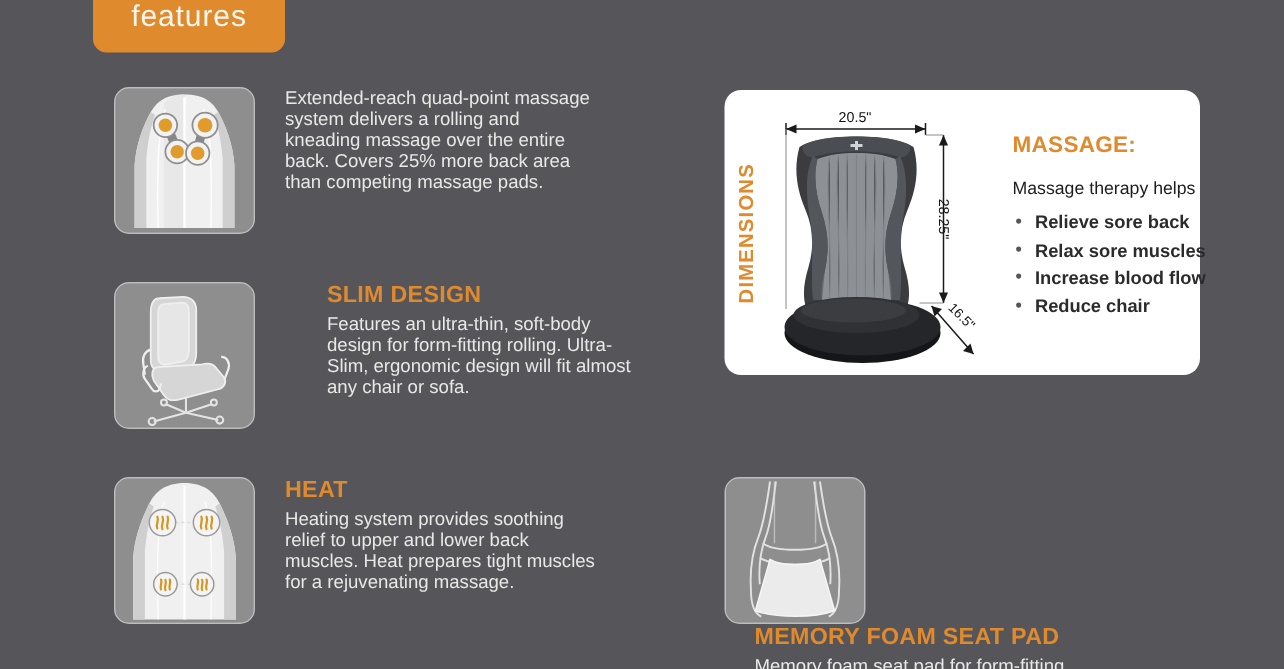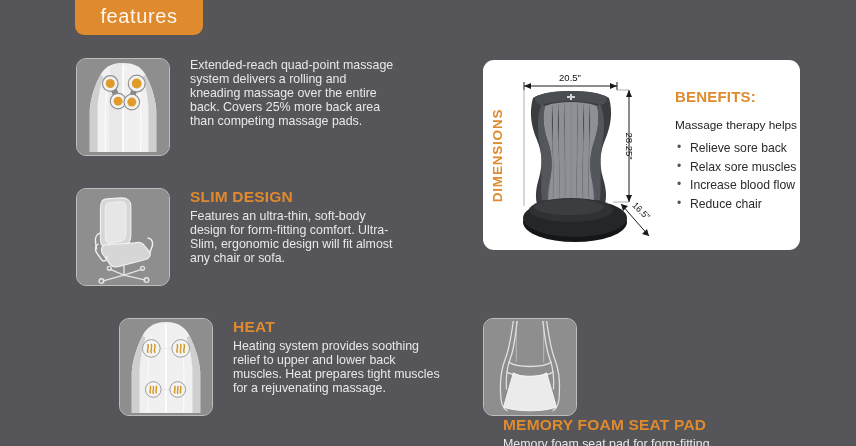--- a/index.html
+++ b/index.html
@@ -6,29 +6,29 @@
   html, body {
     width: 856px; height: 446px;
     background: #56555a;
     font-family: "Liberation Sans", sans-serif;
     overflow: hidden;
   }
   #page { position: relative; width: 856px; height: 446px; background: #56555a; }
 
   
   .tab {
-    position: absolute; left: 75px; top: 0;
+    position: absolute; left: 62px; top: 0;
     width: 128px; height: 35px;
     background: #e08a2e;
     border-bottom-left-radius: 9px;
     border-bottom-right-radius: 9px;
     color: #fdf6ee;
     font-size: 20px; font-weight: 400;
     letter-spacing: .6px;
-    display: flex; align-items: center; justify-content: center;
+    display: flex; align-items: flex-start; justify-content: center;
     padding-bottom: 2px;
   }
 
   
   .feature { position: absolute; display: flex; }
   .thumb {
     width: 94px; height: 98px;
     background: #8a8a8a;
     border: 1px solid #bdbdbd;
     border-radius: 10px;
@@ -47,22 +47,22 @@
     white-space: nowrap;
   }
   .fbody {
     color: #e9e8e6;
     font-size: 12.4px;
     line-height: 14px;
   }
 
   
   #f-full { left: 76px; top: 58px; }
-  #f-slim { left: 76px; top: 188px; }
-  #f-heat { left: 76px; top: 318px; margin-left: 43px; }
+  #f-slim { left: 76px; top: 188px; gap: 28px; }
+  #f-heat { left: 76px; top: 318px; }
   #f-foam { left: 483px; top: 318px; flex-direction: column; }
   #f-foam .ftext { width: 250px; }
 
   
   #panel {
     position: absolute; left: 483px; top: 60px;
     width: 317px; height: 190px;
     background: #ffffff;
     border-radius: 11px;
   }
@@ -95,21 +95,21 @@
     font-weight: bold;
     letter-spacing: .2px;
     margin-bottom: 13px;
   }
   #benefits .sub {
     color: #1c1c1c;
     font-size: 11.8px;
     font-weight: normal;
     margin-bottom: 7px;
   }
-  #benefits ul { list-style: none; }
+  #benefits ul { list-style: none; font-weight: bold; }
   #benefits li {
     color: #2b2b2b;
     font-size: 12.2px;
     line-height: 18.5px;
     padding-left: 15px;
     position: relative;
     white-space: nowrap;
   }
   #benefits li::before {
     content: "\2022";
@@ -177,21 +177,21 @@
           <path d="M48 88 L26 94 M48 88 L70 93 M48 88 L34 82 M48 88 L66 82"></path>
           <circle cx="25" cy="94" r="2.4"></circle>
           <circle cx="71" cy="93" r="2.4"></circle>
           <circle cx="33" cy="81" r="2"></circle>
           <circle cx="67" cy="81" r="2"></circle>
         </g>
       </svg>
     </div>
     <div class="ftext">
       <div class="ftitle">SLIM DESIGN</div>
-      <div class="fbody">Features an ultra-thin, soft-body design for form-fitting comfort. Ultra-Slim, ergonomic design will fit almost any chair or sofa.</div>
+      <div class="fbody">Features an ultra-thin, soft-body design for form-fitting rolling. Ultra-Slim, ergonomic design will fit almost any chair or sofa.</div>
     </div>
   </div>
 
   <div class="feature" id="f-heat">
     <div class="thumb">
       <svg viewBox="0 0 94 98">
         <rect width="94" height="98" fill="#8e8e8e"></rect>
         <g>
           <path d="M47 3 C34 3 27 9 23 17 C18 27 13 40 12 54 L12 96 L82 96 L82 54 C81 40 76 27 71 17 C67 9 60 3 47 3 Z" fill="#f0f0f0"></path>
           <path d="M23 17 C18 27 13 40 12 54 L12 96 L20 96 L20 50 C21 38 23 28 26 19 Z" fill="#cfcfcf"></path>
@@ -316,21 +316,21 @@
         <path d="M58 32 l3 0 l0 -2 l2 0 l0 2 l3 0 l0 2 l-3 0 l0 2 l-2 0 l0 -2 l-3 0 Z" fill="#cfd2d6"></path>
 
         <ellipse cx="66" cy="158" rx="52" ry="20" fill="#151618"></ellipse>
         <ellipse cx="66" cy="154" rx="52" ry="19" fill="#242629"></ellipse>
         <ellipse cx="62" cy="146" rx="42" ry="12" fill="#2f3134"></ellipse>
         <ellipse cx="60" cy="143" rx="35" ry="8" fill="#3b3d41"></ellipse>
       </svg>
     </div>
 
     <div id="benefits">
-      <h3>BENEFITS:</h3>
+      <h3>MASSAGE:</h3>
       <div class="sub">Massage therapy helps</div>
       <ul>
         <li>Relieve sore back</li>
         <li>Relax sore muscles</li>
         <li>Increase blood flow</li>
         <li>Reduce chair</li>
       </ul>
     </div>
   </div>
 

